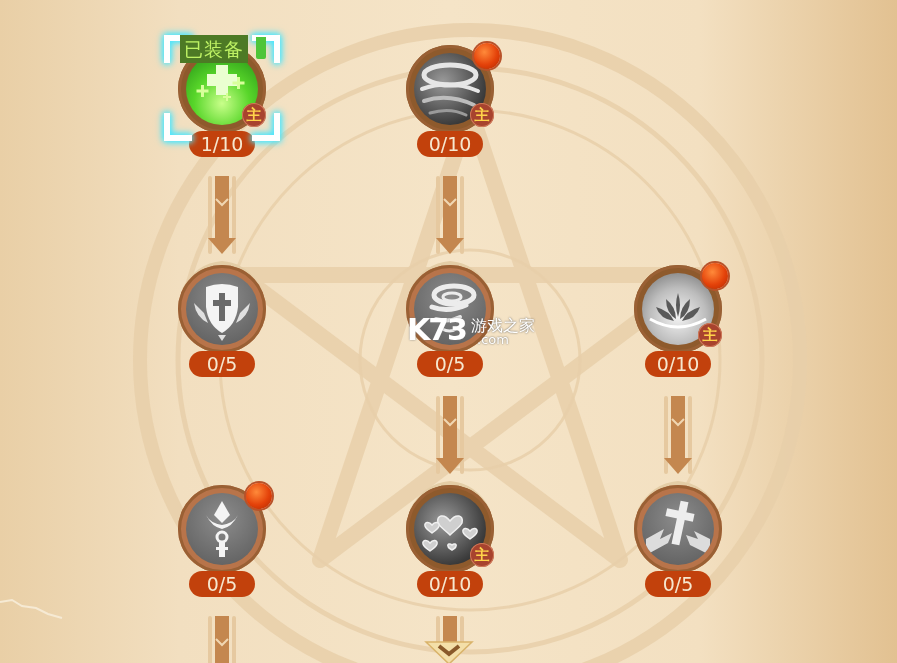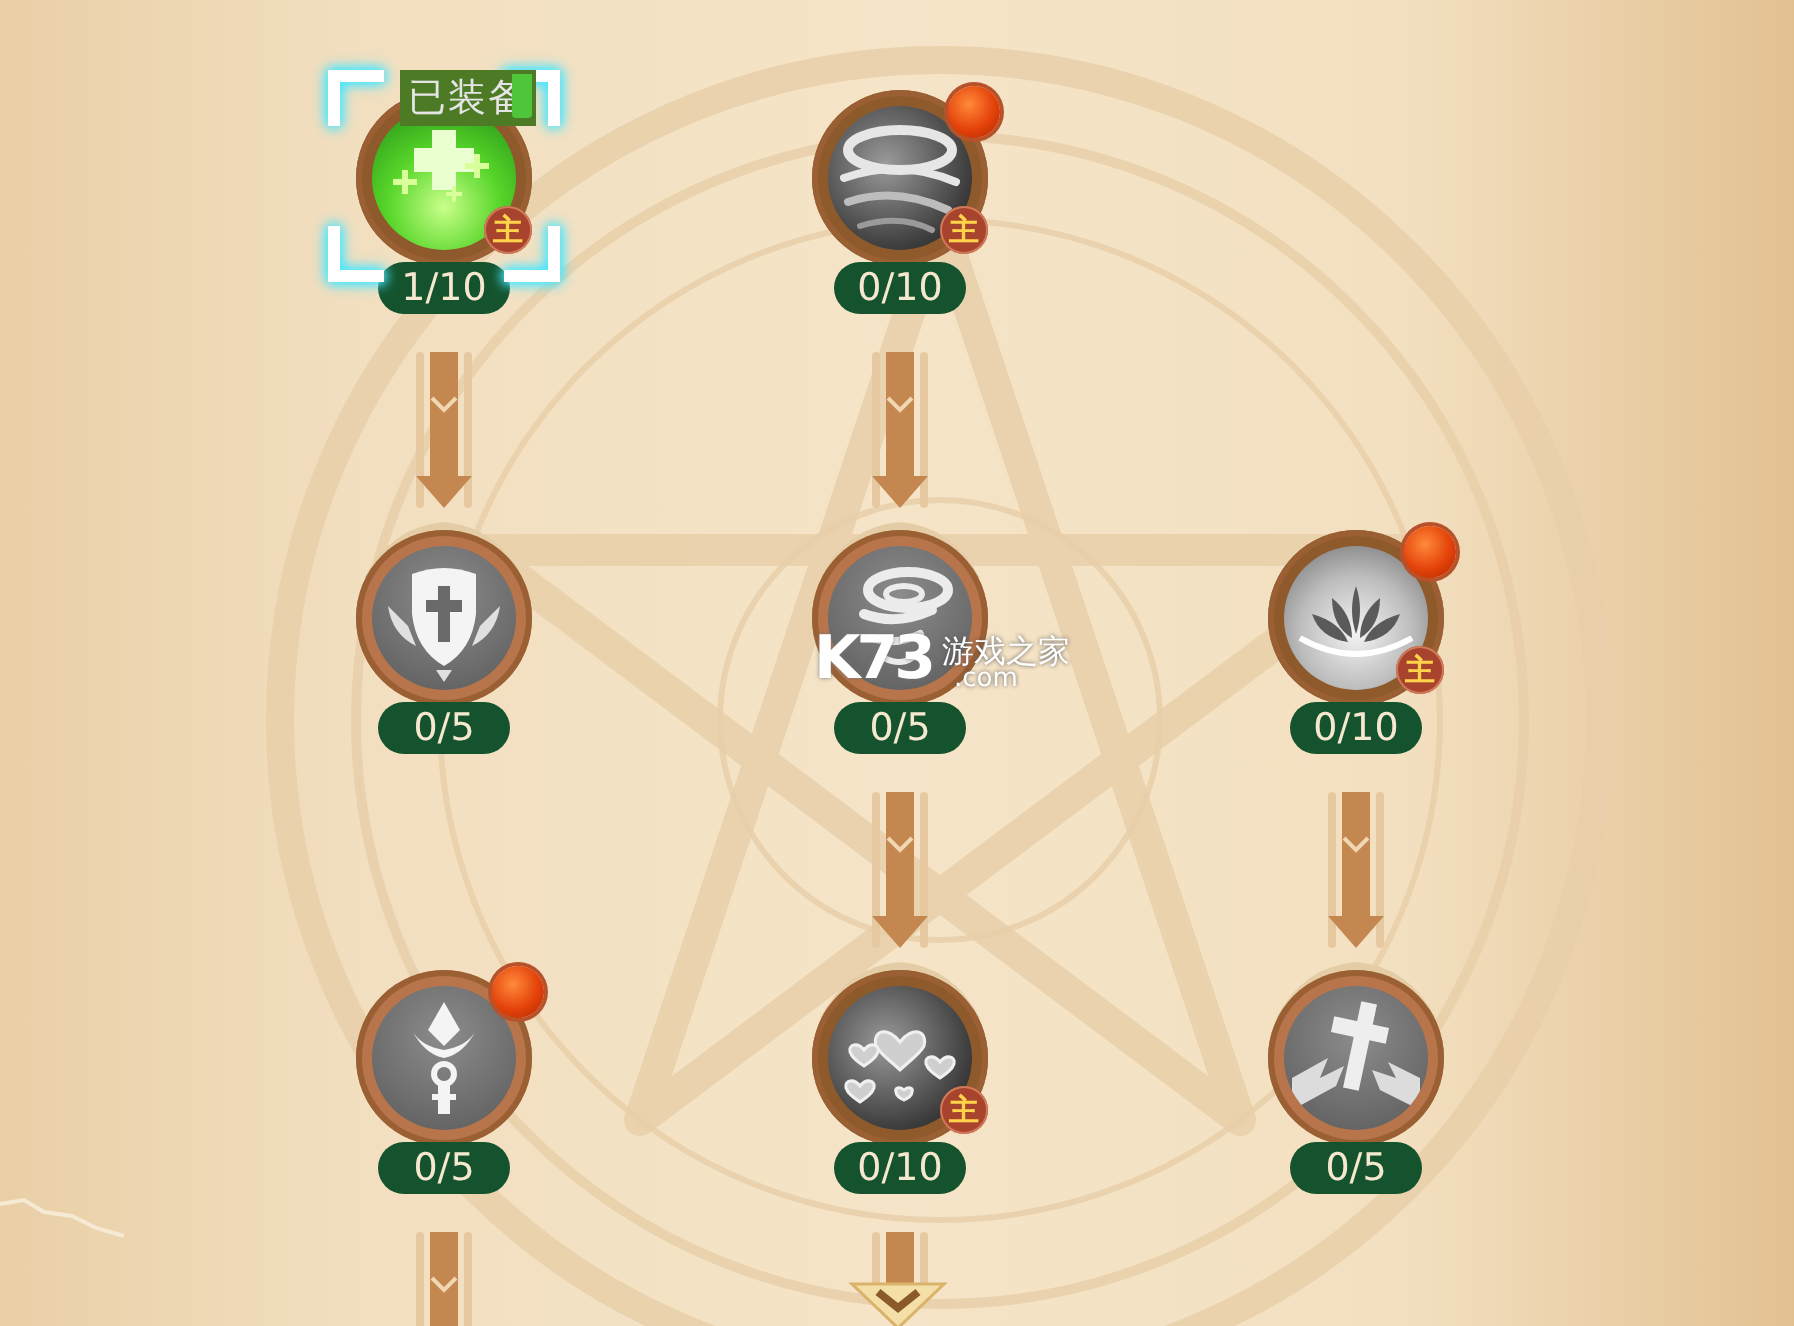--- a/index.html
+++ b/index.html
@@ -30,42 +30,42 @@
     position:absolute; left:24px; top:8px; width:72px; height:72px; border-radius:50%;
     background: radial-gradient(circle at 50% 35%, #8c8c8c 0%, #6e6e6e 60%, #5a5a5a 100%);
     overflow:hidden;
   }
   .node .icon-disc svg { width:72px; height:72px; display:block; }
   .node .icon-disc.green { background: radial-gradient(circle at 50% 70%, #c9ff8a 0%, #58d62a 45%, #1f8a14 100%); }
   .node .icon-disc.dark { background: radial-gradient(circle at 40% 40%, #9a9a9a 0%, #3c3c3c 70%, #1e1e1e 100%); }
 
   .node .level-pill {
     position:absolute; left:27px; top:86px; width:66px; height:26px; border-radius:13px;
-    background:#14532d; color:#f6e7cf; font-size:19px; line-height:26px; text-align:center;
+    background:#c2410c; color:#f6e7cf; font-size:19px; line-height:26px; text-align:center;
   }
   .node .dot {
     position:absolute; left:84px; top:-2px; width:26px; height:26px; border-radius:50%;
     background: radial-gradient(circle at 40% 35%, #ff8a3a 0%, #e4420a 55%, #b02800 100%);
     box-shadow: 0 0 0 2px #b8522a;
   }
   .node .main-badge {
     position:absolute; left:80px; top:58px; width:24px; height:24px; border-radius:50%;
     background:#a8432e; box-shadow:0 0 0 1px #d07a5a inset;
     color:#ffd34a; font-size:15px; font-weight:bold; line-height:24px; text-align:center;
   }
   .equipped-frame { position:absolute; left:-12px; top:-22px; width:144px; height:136px; }
   .equipped-frame .corner { position:absolute; width:22px; height:22px; border:0 solid #ffffff;
      filter: drop-shadow(0 0 3px #49e6ff) drop-shadow(0 0 3px #49e6ff); }
   .equipped-frame .tl { left:14px; top:12px; border-left-width:6px; border-top-width:6px; }
   .equipped-frame .tr { right:14px; top:12px; border-right-width:6px; border-top-width:6px; }
   .equipped-frame .bl { left:14px; bottom:18px; border-left-width:6px; border-bottom-width:6px; }
   .equipped-frame .br { right:14px; bottom:18px; border-right-width:6px; border-bottom-width:6px; }
   .equipped-label {
     position:absolute; left:30px; top:12px; height:28px; padding:0 4px;
-    background:#4d7a25; color:#e5e5e5; font-size:19px; line-height:28px; letter-spacing:1px;margin-left:20px;
+    background:#4d7a25; color:#bef264; font-size:19px; line-height:28px; letter-spacing:1px;
   }
   .equipped-flag { position:absolute; left:106px; top:14px; width:10px; height:22px; background:#4fc53a; border-radius:0 0 2px 2px; }
 
   .watermark { position:absolute; left:407px; top:312px; width:130px; height:40px; }
   .watermark .k73 { position:absolute; left:0; top:0; font-size:30px; font-weight:bold; color:#ffffff;
      letter-spacing:-2px; text-shadow:0 0 2px #777; }
   .watermark .cn { position:absolute; left:64px; top:4px; font-size:16px; color:#ffffff; text-shadow:0 0 2px #555; }
   .watermark .com { position:absolute; left:70px; top:20px; font-size:13px; color:#ffffff; text-shadow:0 0 2px #555; }
 
   .scroll-more { position:absolute; left:424px; top:640px; width:50px; height:24px; }

